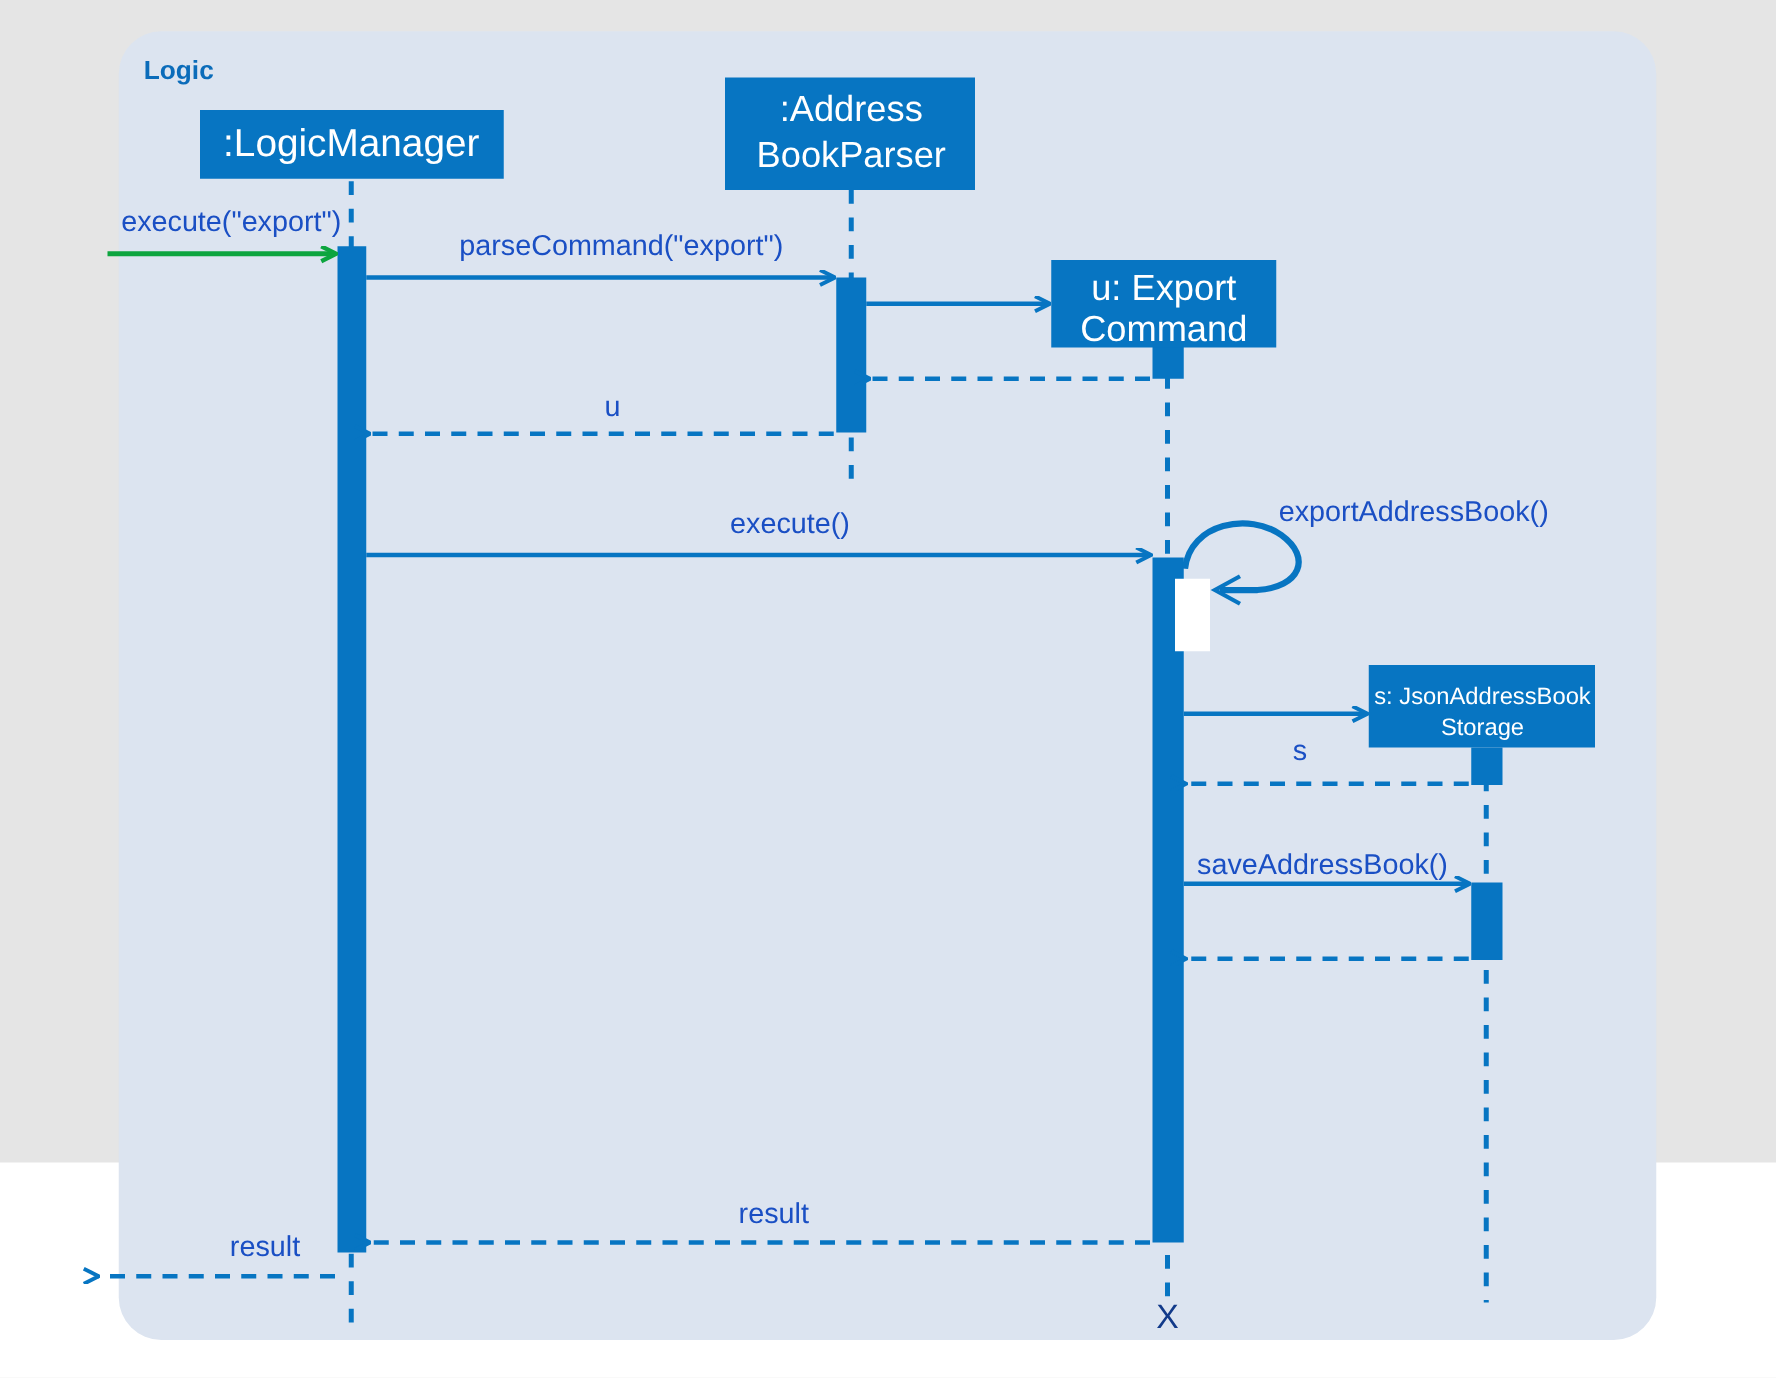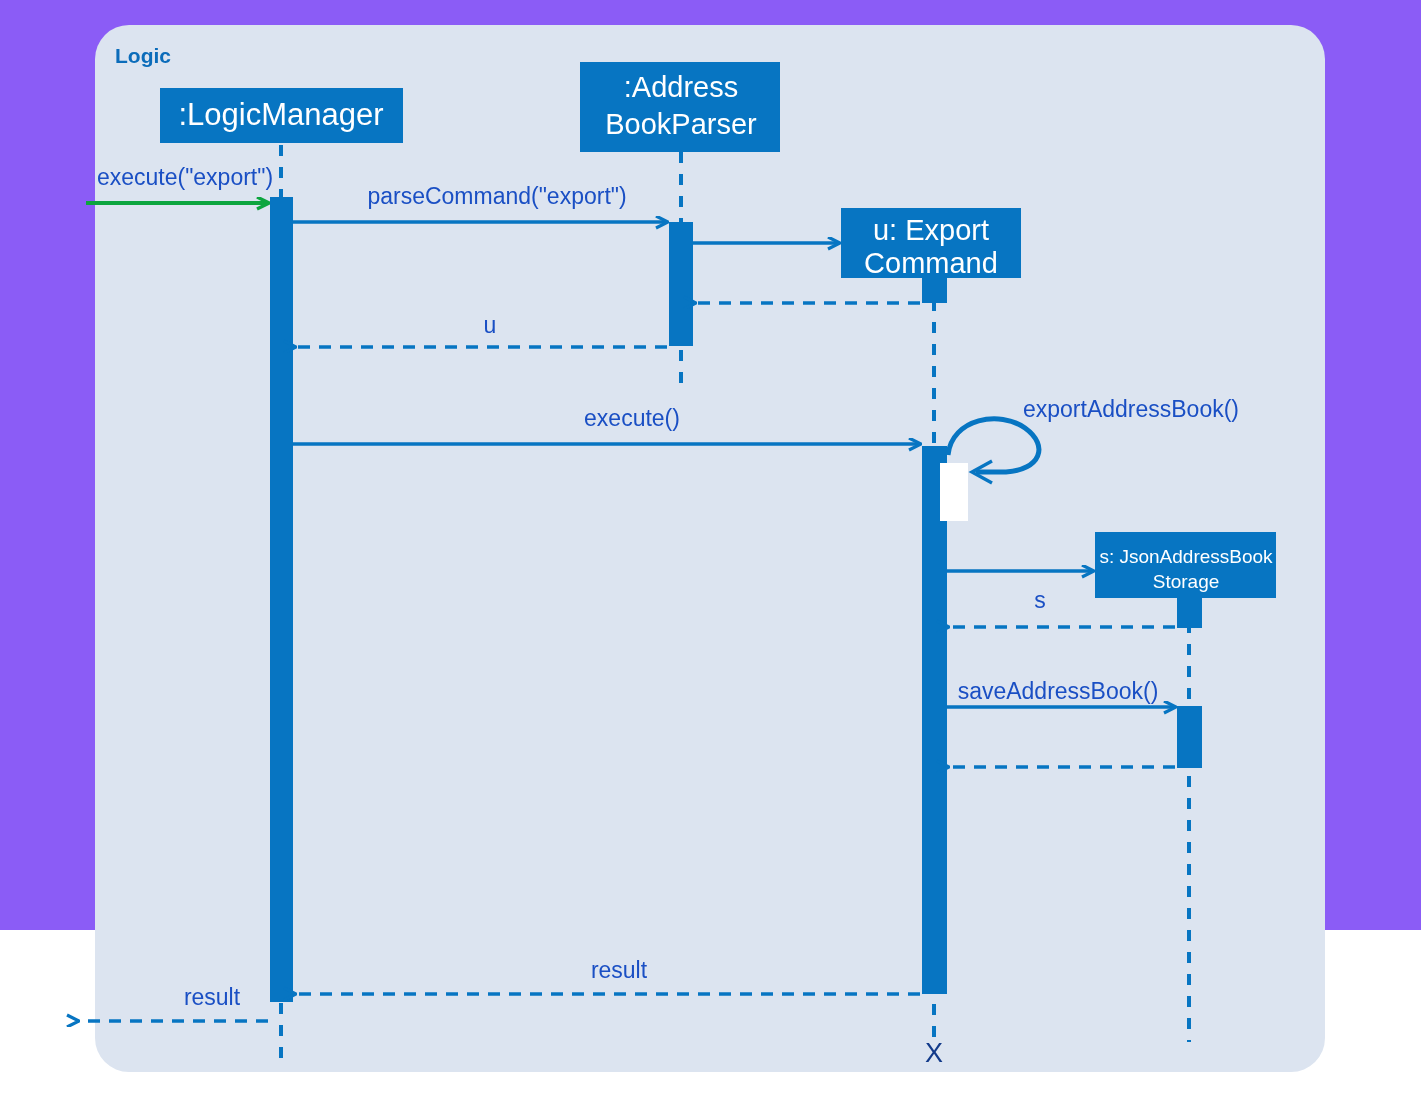--- a/index.html
+++ b/index.html
@@ -9,21 +9,21 @@
     background: #ffffff;
     width: 1421px;
     height: 1102px;
     overflow: hidden;
     font-family: "Liberation Sans", sans-serif;
   }
   #diagram-root {
     position: relative;
     width: 1421px;
     height: 930px;
-    background: #8b5cf6;
+    background: #e5e5e5;
   }
   svg#seq-svg {
     display: block;
     width: 1421px;
     height: 1102px;
   }
   .frame-rect { fill: #dce4f0; stroke: none; }
   .frame-label {
     font-family: "Liberation Sans", sans-serif;
     font-size: 21px;

